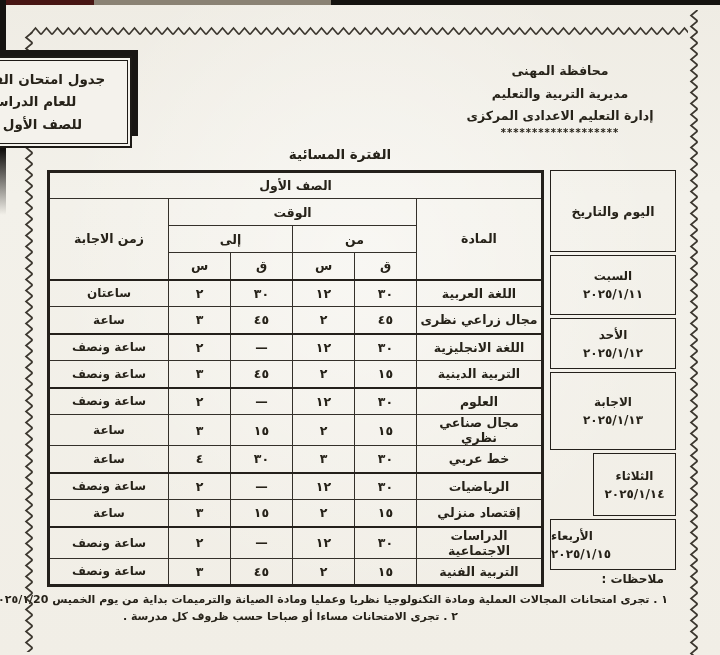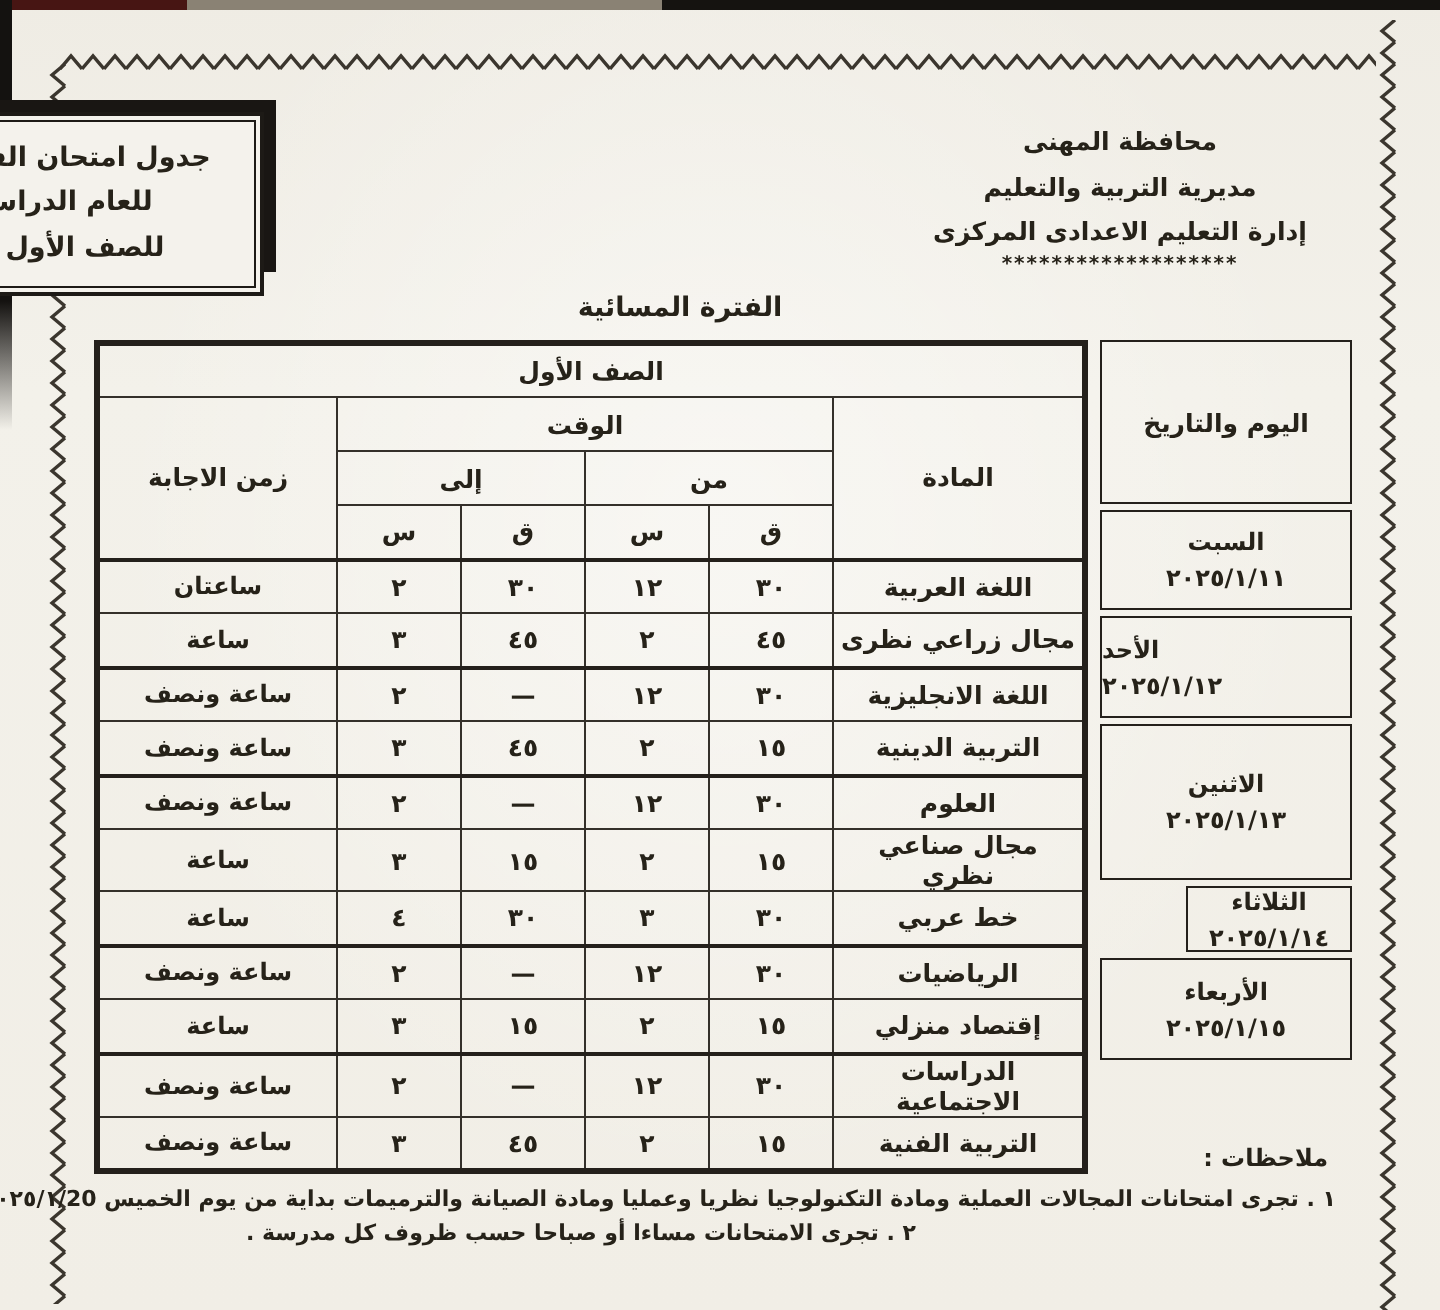--- a/index.html
+++ b/index.html
@@ -50,21 +50,21 @@
   tr.group-start td{border-top:2.6px solid #24201b;margin-top:24px;}
   .col-subj{width:126px;} .col-q{width:62px;} .col-s{width:62px;} .col-dur{width:120px;}
 
   .day-col{width:126px;display:flex;flex-direction:column;}
   .day-header{height:82px;border:1.8px solid #24201b;margin-bottom:3px;
     display:flex;align-items:center;justify-content:center;
     font-weight:700;font-size:12.5px;background:transparent;box-sizing:border-box;}
   .day-box{border:1.8px solid #24201b;margin-bottom:3px;box-sizing:border-box;
     display:flex;flex-direction:column;align-items:center;justify-content:center;
     font-weight:700;font-size:12px;line-height:1.5;}
-  .day-box:last-child{margin-bottom:0;}
+  .day-box:last-child{margin-bottom:0;align-items:flex-end;}
 
   .notes{position:absolute;top:570px;right:52px;left:40px;font-weight:700;
     font-size:11px;line-height:1.55;}
   .notes .n-head{font-size:12px;margin-bottom:2px;margin-right:4px;}
   .notes .n-line1{white-space:nowrap;}
   .notes .n-line2{margin-right:218px;white-space:nowrap;}
   .notes .n-line3{margin-right:210px;white-space:nowrap;}
 </style>
 </head>
 <body>
@@ -106,33 +106,33 @@
     <div>للصف الأول الإعدادي المهنى</div>
   </div>
 </div>
 
 <div class="period">الفترة المسائية</div>
 
 <div class="table-wrap">
   <div class="day-col">
     <div class="day-header">اليوم والتاريخ</div>
 
-  <div class="day-box" style="height: 50px;">
+  <div class="day-box" style="height: 60px;">
         <div>السبت</div>
         <div>٢٠٢٥/١/١١</div>
       </div>
-      <div class="day-box" style="height: 51px; align-items: flex-end;">
+      <div class="day-box" style="height: 51px;">
         <div>الأحد</div>
         <div>٢٠٢٥/١/١٢</div>
       </div>
       <div class="day-box" style="height: 78px;">
-        <div>الاثنين</div>
+        <div>الاجابة</div>
         <div>٢٠٢٥/١/١٣</div>
       </div>
-      <div class="day-box" style="height: 33px; margin-left: 43px;">
+      <div class="day-box" style="height: 63px; margin-left: 43px;">
         <div>الثلاثاء</div>
         <div>٢٠٢٥/١/١٤</div>
       </div>
       <div class="day-box" style="height: 51px;">
         <div>الأربعاء</div>
         <div>٢٠٢٥/١/١٥</div>
       </div>
     </div>
 
   <table class="main">

